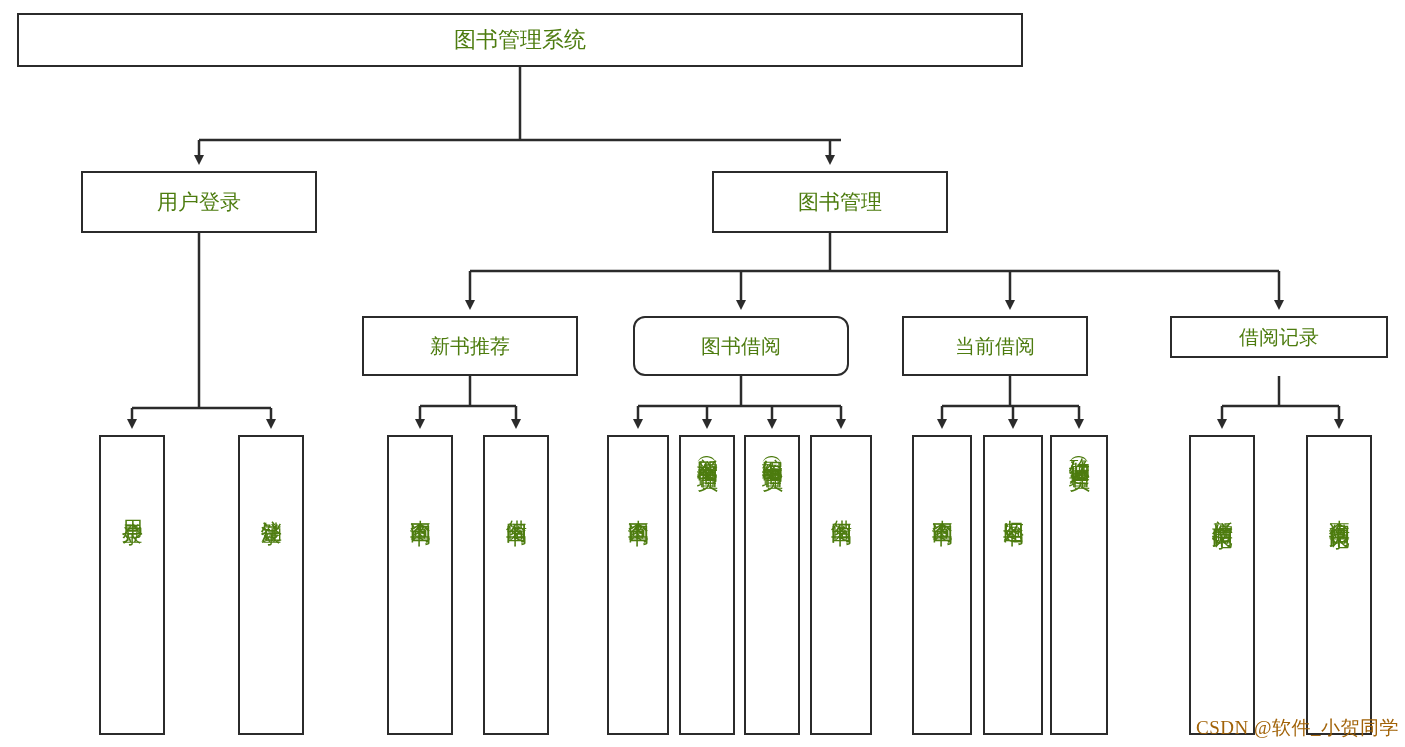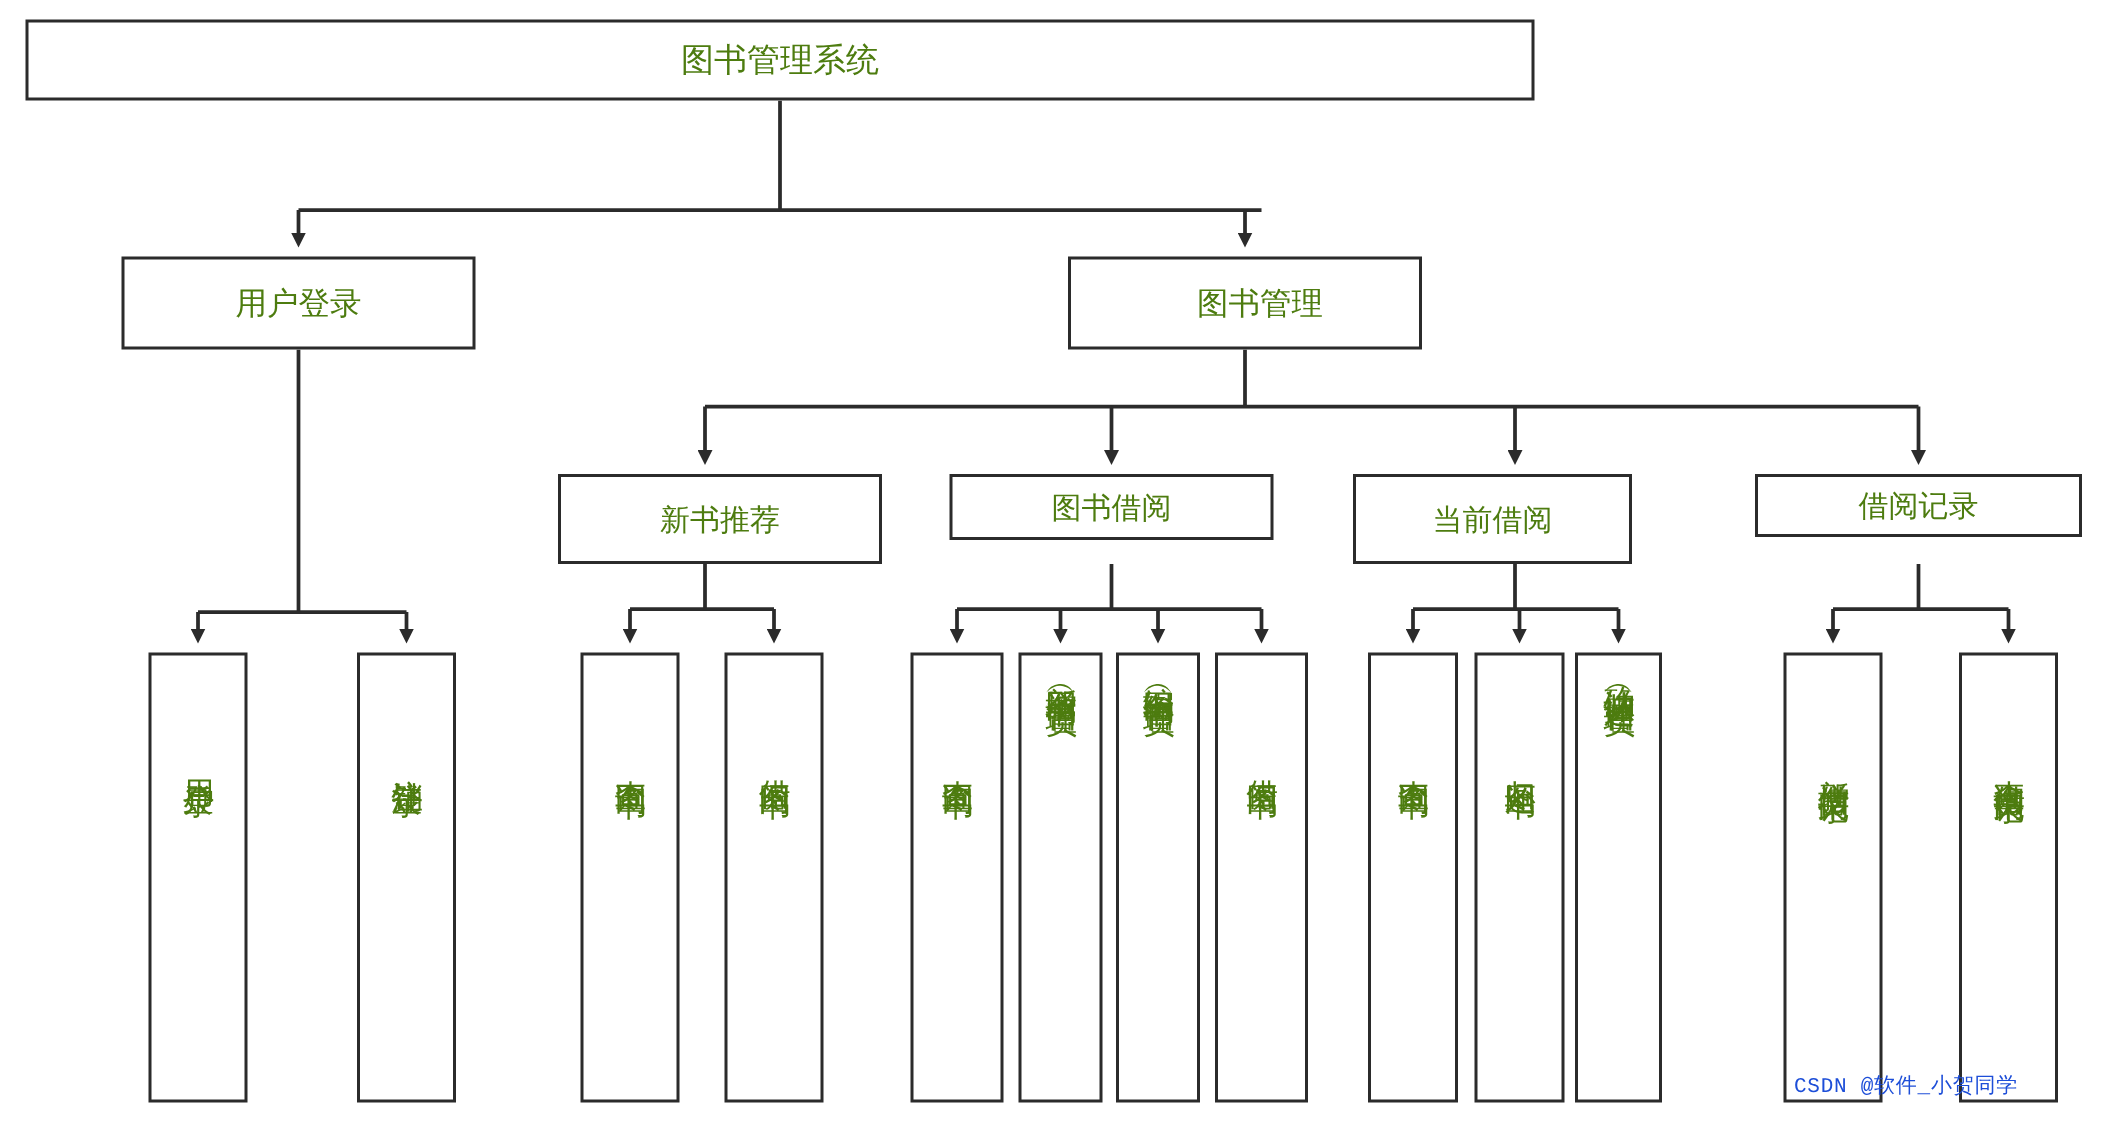--- a/index.html
+++ b/index.html
@@ -61,25 +61,25 @@
     display: block;
   }
   .node.leaf.tall {
     align-items: flex-start;
   }
   .node.leaf.short .leaf-text {
     margin-top: 62px;
   }
   .watermark {
     position: absolute;
-    font-size: 14px;
-    color: #1d4ed8;
+    font-size: 19px;
+    color: #a16207;
     white-space: nowrap;
     letter-spacing: 0.5px;
-    font-family: Liberation Mono, monospace;
+    font-family: Liberation Serif, serif;
   }
 </style>
 </head>
 <body>
 
 <div id="diagram-root">
 
   <svg id="edge-layer" viewBox="0 0 1405 747" width="1405" height="747" xmlns="http://www.w3.org/2000/svg">
     <defs>
       <marker id="arrow" markerWidth="10" markerHeight="10" refX="5" refY="5" orient="auto" markerUnits="userSpaceOnUse">
@@ -134,24 +134,24 @@
     <span>图书管理系统</span>
   </div>
 
   <div class="node level2" style="left:81px; top:171px; width:236px; height:62px;">
     <span>用户登录</span>
   </div>
   <div class="node level2" style="left:712px; top:171px; width:236px; height:62px;padding-left:20px;">
     <span>图书管理</span>
   </div>
 
-  <div class="node level3" style="left:362px; top:316px; width:216px; height:60px;margin-left:10px;">
+  <div class="node level3" style="left:362px; top:316px; width:216px; height:60px;">
     <span>新书推荐</span>
   </div>
-  <div class="node level3" style="left:633px; top:316px; width:216px; height:44px;">
+  <div class="node level3" style="left:633px; top:316px; width:216px; height:60px;border-radius:12px;">
     <span>图书借阅</span>
   </div>
   <div class="node level3" style="left:902px; top:316px; width:186px; height:60px;">
     <span>当前借阅</span>
   </div>
   <div class="node level3" style="left:1170px; top:316px; width:218px; height:42px;">
     <span>借阅记录</span>
   </div>
 
   <div class="node leaf short" style="left:99px; top:435px; width:66px; height:300px;">

